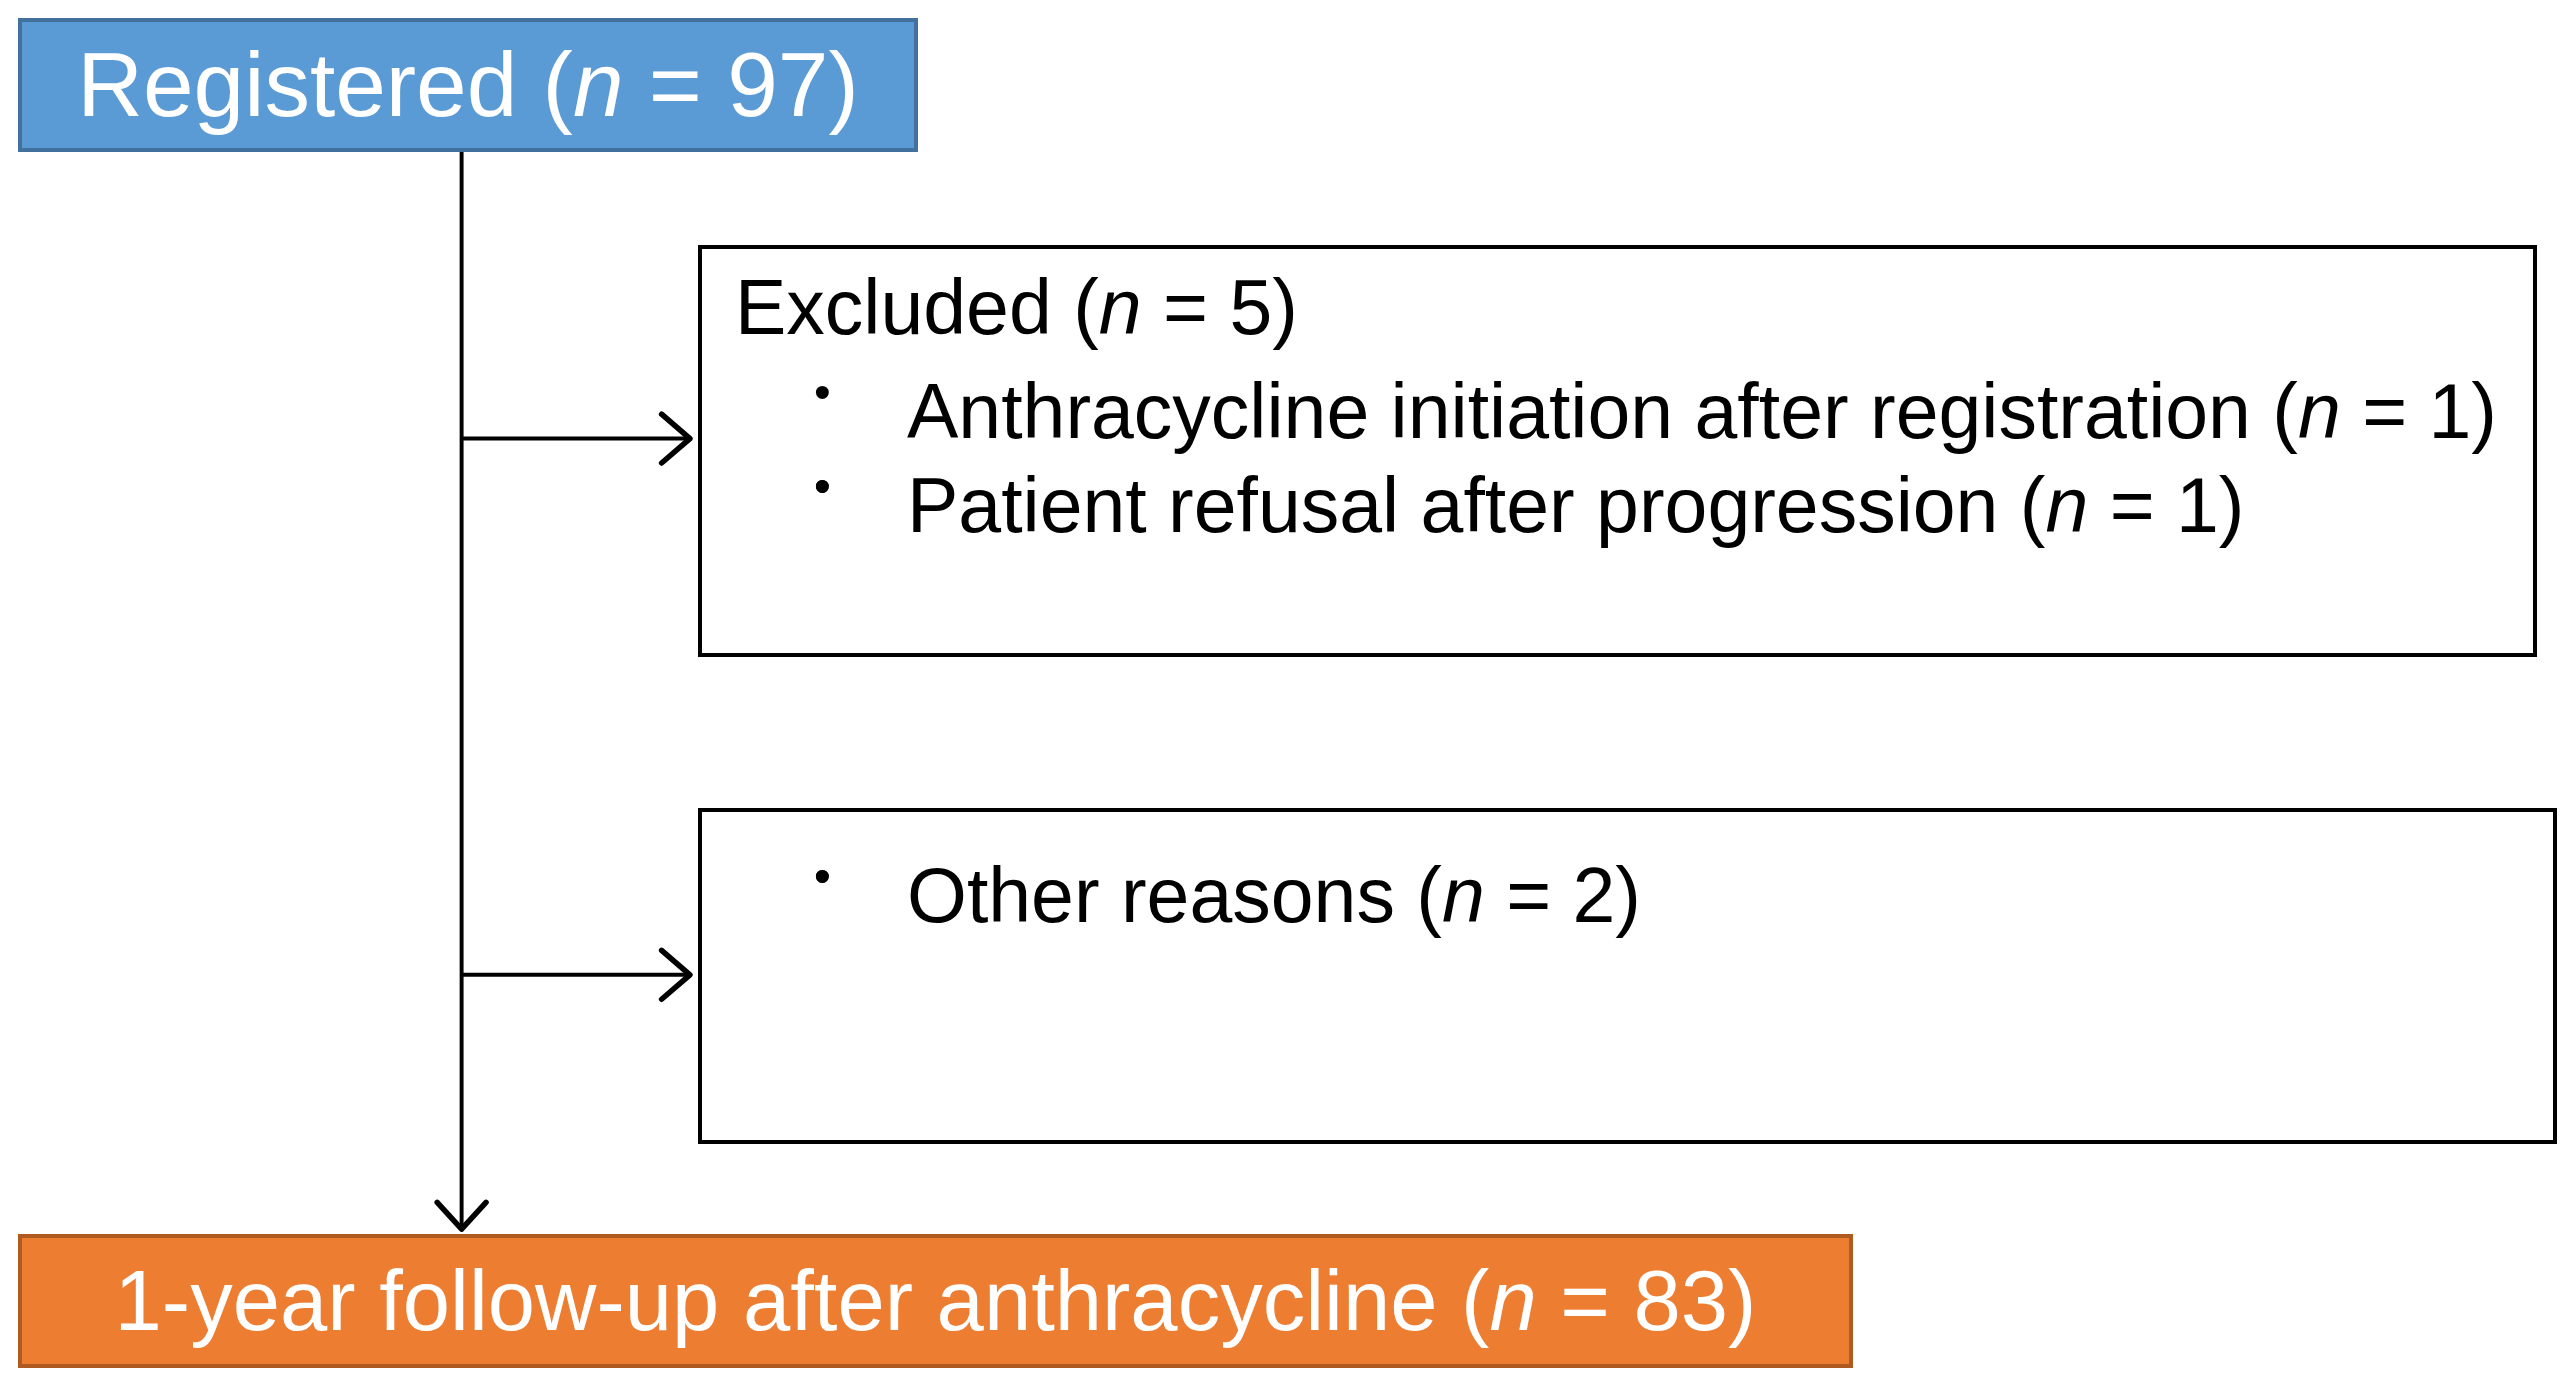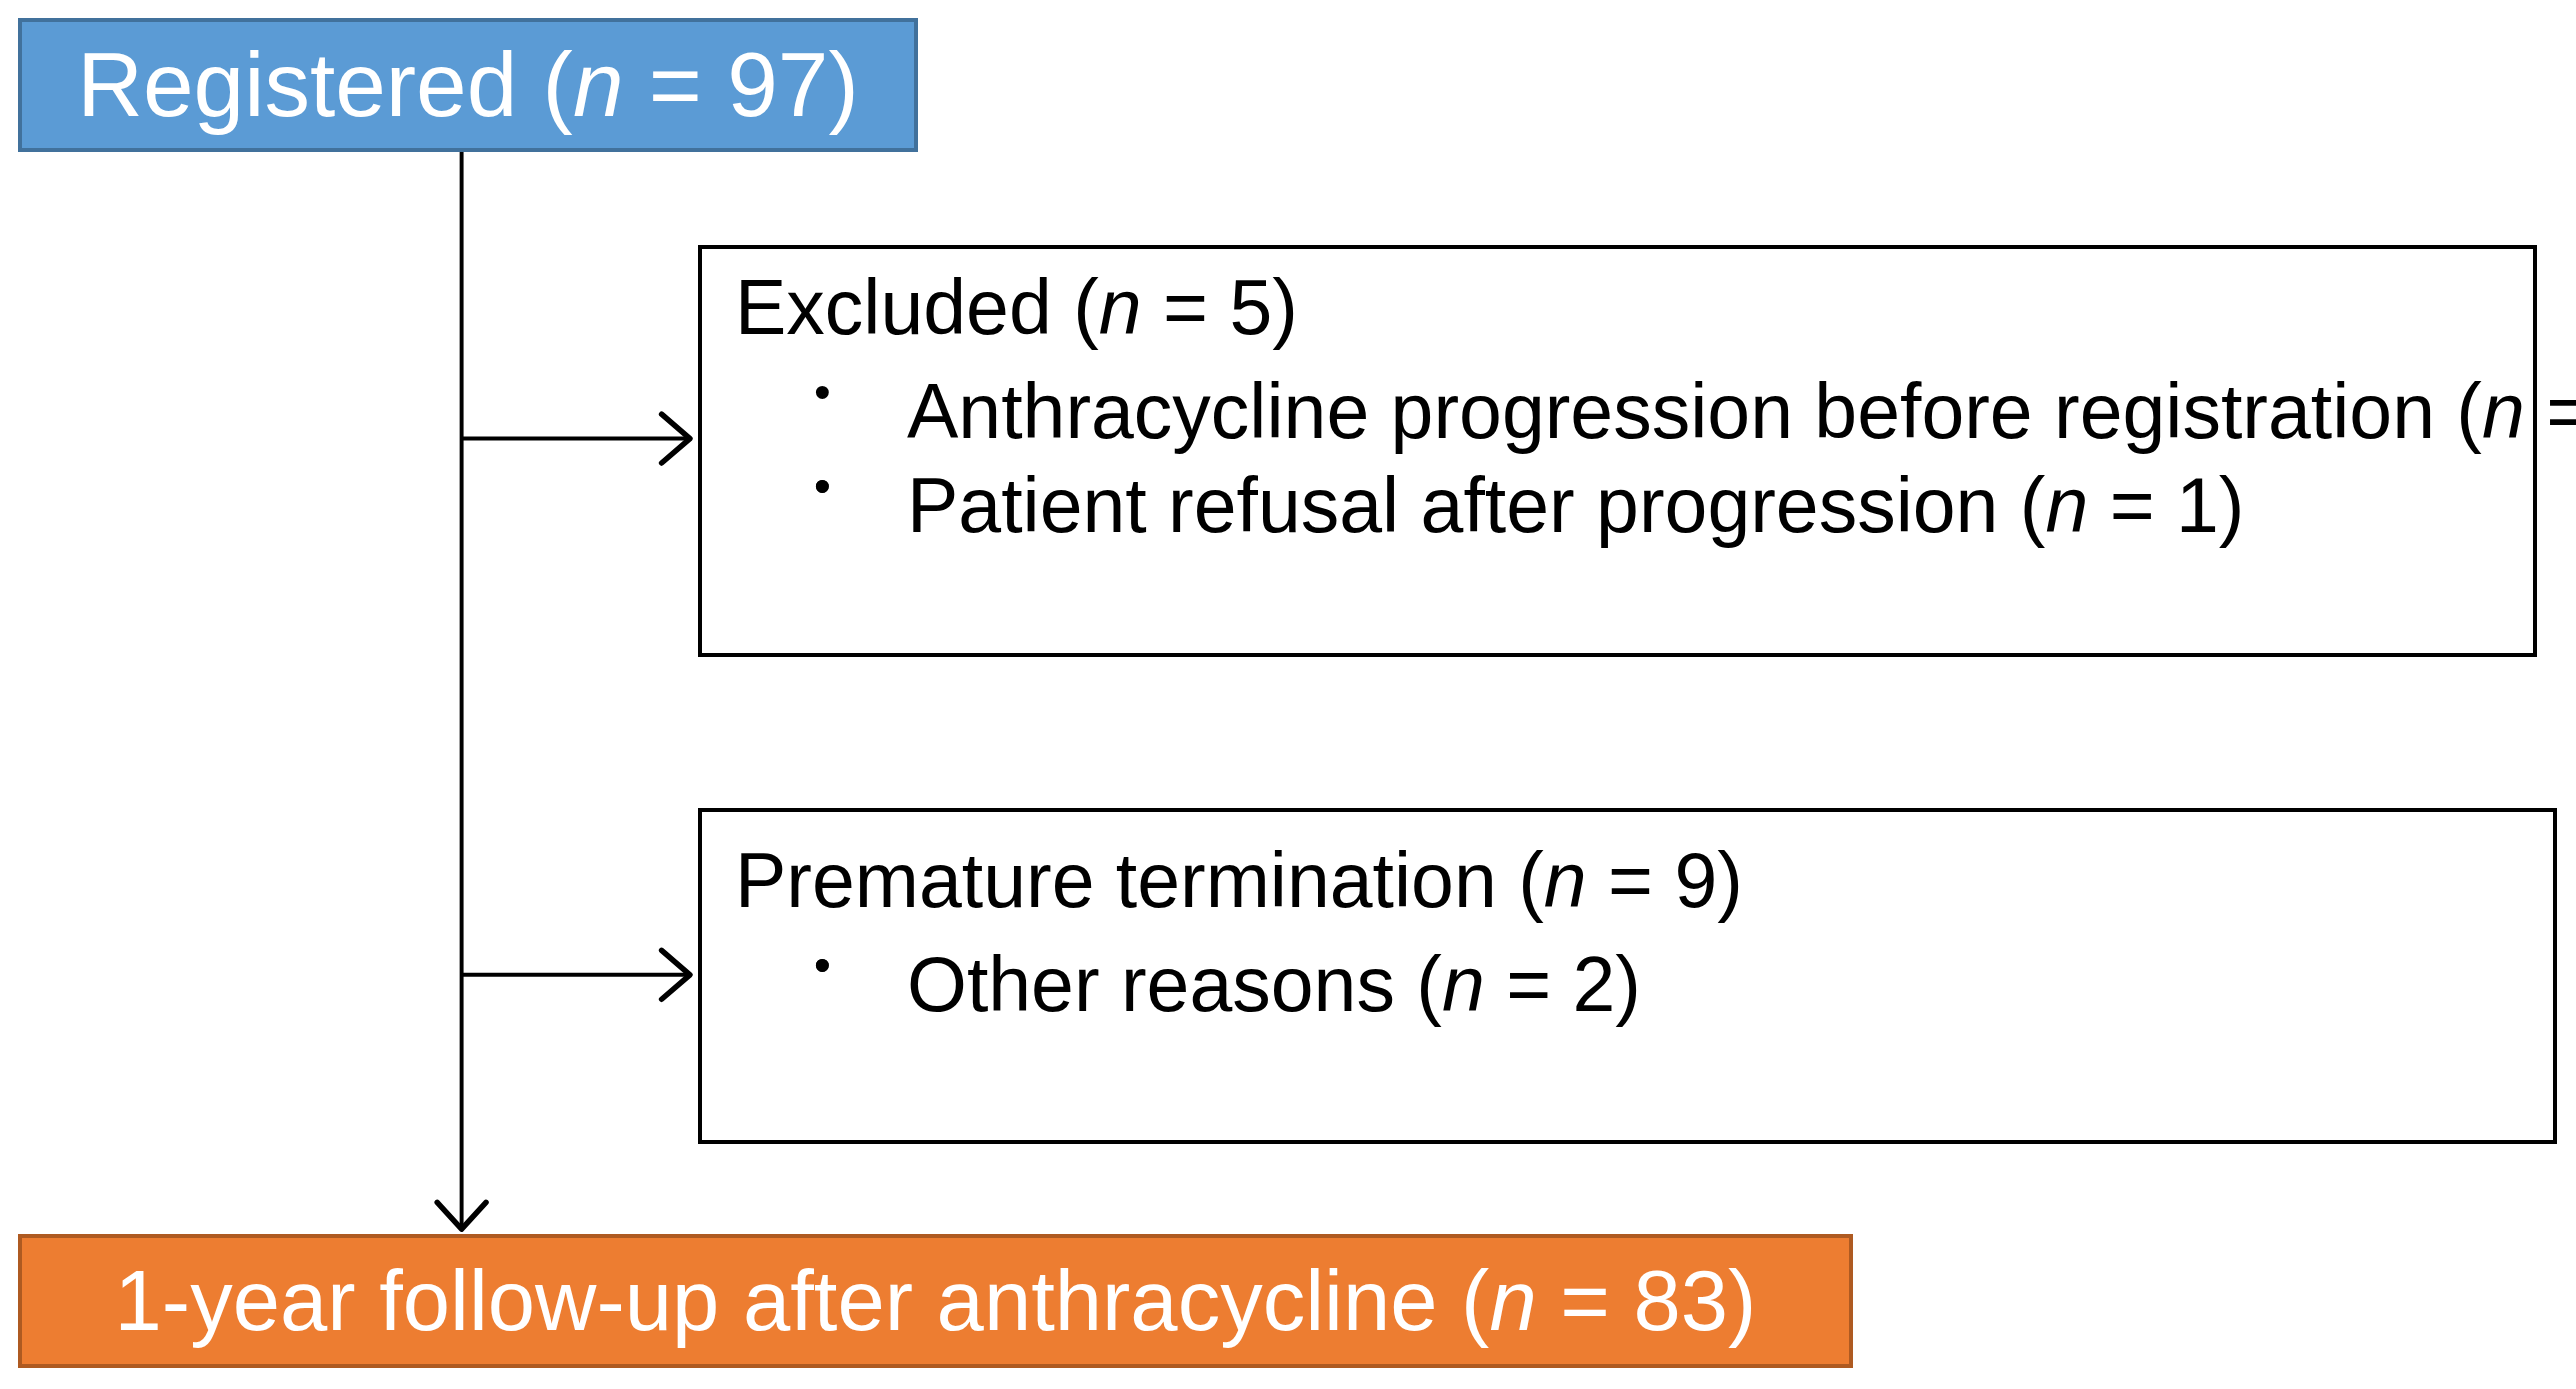--- a/index.html
+++ b/index.html
@@ -86,34 +86,33 @@
 
   <div class="box registered">
     <span><span>Registered (</span><span class="nvar">n</span><span> = 97)</span></span>
   </div>
 
   <div class="box outlined excluded">
     <div class="box-title"><span>Excluded (</span><span class="nvar">n</span><span> = 5)</span></div>
     <ul>
       <li>
         <span class="bullet">•</span>
-        <span><span>Anthracycline progression before registration (</span><span class="nvar">n</span><span> = 1)</span></span>
+        <span><span>Anthracycline initiation after registration (</span><span class="nvar">n</span><span> = 1)</span></span>
       </li>
       <li>
         <span class="bullet">•</span>
       </li>
       <li>
         <span class="bullet">•</span>
         <span><span>Patient refusal after progression (</span><span class="nvar">n</span><span> = 1)</span></span>
       </li>
     </ul>
   </div>
 
   <div class="box outlined premature">
-    <div class="box-title"><span>Premature termination (</span><span class="nvar">n</span><span> = 9)</span></div>
     <ul>
       <li>
         <span class="bullet">•</span>
       </li>
       <li>
         <span class="bullet">•</span>
         <span><span>Other reasons (</span><span class="nvar">n</span><span> = 2)</span></span>
       </li>
     </ul>
   </div>

